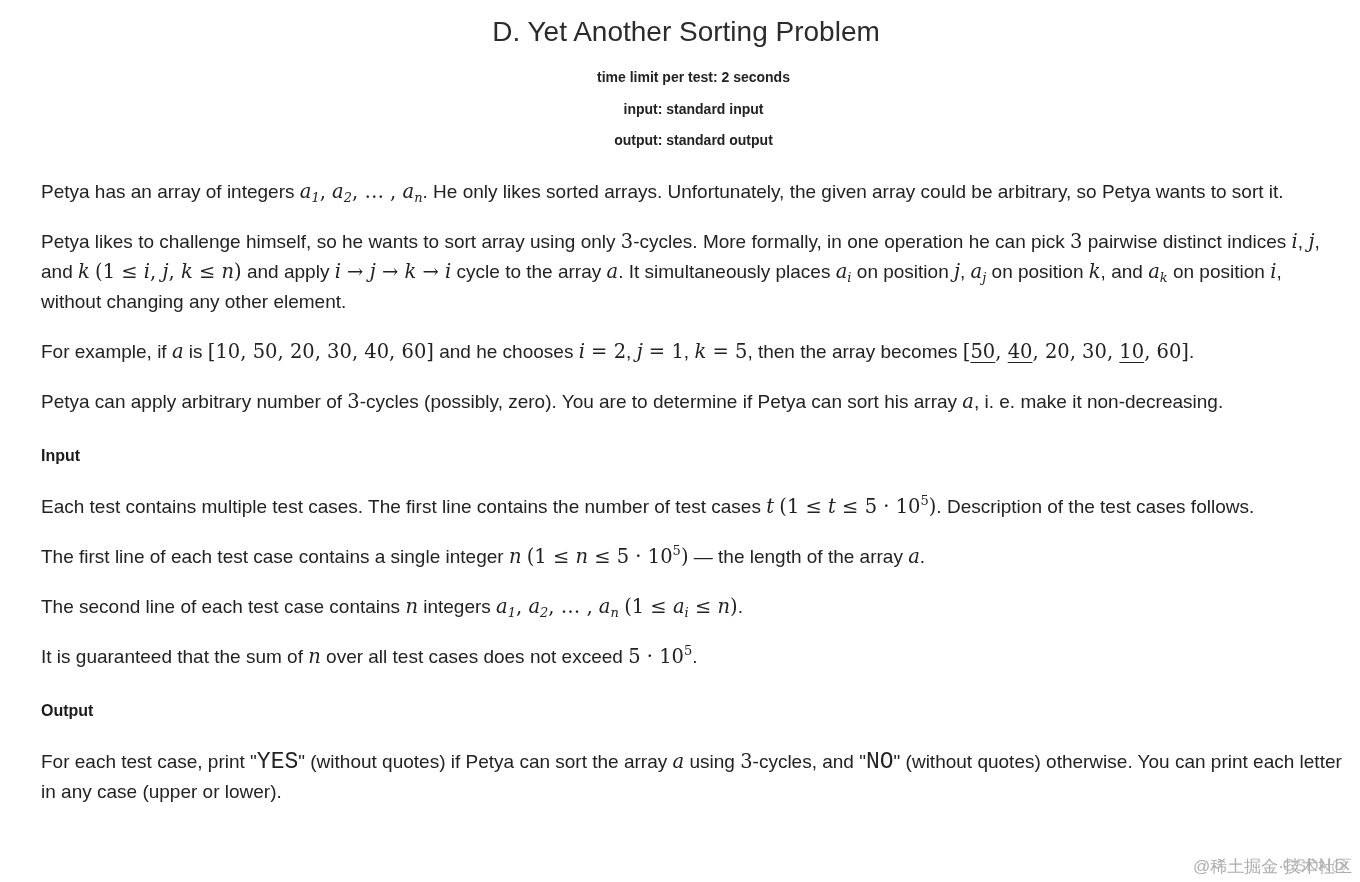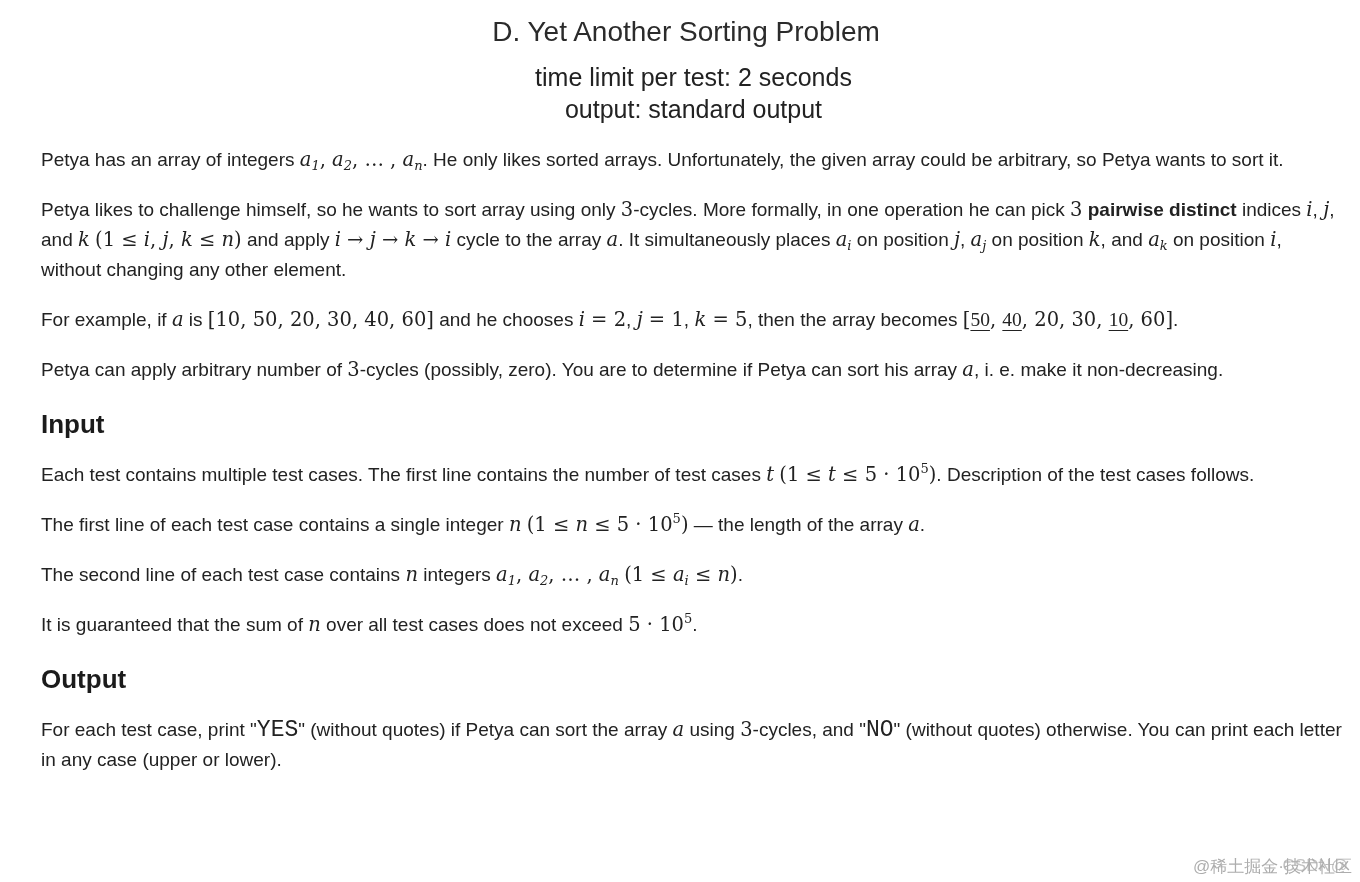--- a/index.html
+++ b/index.html
@@ -18,53 +18,54 @@
     font-size:28px;
     font-weight:400;
     color:#2b2b2b;
     margin:4px 15px 0 0;
     line-height:36px;
   }
 
   .limits {
     margin-top:12px;
     text-align:center;
-    font-size:25px;
+    font-size:14px;
     line-height:31.5px;
     color:#222222;
+    font-weight:bold;
   }
 
   .statement { margin-top:6px; }
 
   .para {
     font-size:19px;
     line-height:30px;
     margin:20px 0;
     color:#222222;
   }
 
   .section-title {
-    font-size:26px;
+    font-size:16px;
     font-weight:700;
     color:#1b1b1b;
     margin-top:26px;
     line-height:26px;
   }
   .section-title + .para { margin-top:23px; }
 
   
   .t  { }
-  .b  { font-weight:700;text-align:center; }
+  .b  { font-weight:400;text-align:center; }
   .tt { font-family:Liberation Mono, monospace; font-size:23px; }
   .mi, .mn, .mu, sup.mn {
     font-family:"DejaVu Serif", serif;
     font-size:19.5px;
   }
   .mi { font-style:italic; }
-  .mu { text-decoration:underline; text-underline-offset:4px;font-family:Liberation Serif, serif; }
+  .mu { text-decoration:underline; text-underline-offset:4px; }
   .para sub {
     font-family:"DejaVu Serif", serif;
     font-style:italic;
     font-size:13px;
     line-height:0;
     vertical-align:-4px;
   }
   .para sup.mn {
     font-size:13px;
     line-height:0;
@@ -91,20 +92,21 @@
     color:#adadad;
   }
 </style>
 </head>
 <body>
 
 <div class="page">
   <div class="title">D. Yet Another Sorting Problem</div>
   <div class="limits">
       <div>time limit per test: 2 seconds</div>
+      <div>input: standard input</div>
       <div>output: standard output</div>
     </div>
   <div class="statement">
       <p class="para"><span class="t">Petya has an array of integers </span><span class="mi">a<sub>1</sub></span><span class="mn">, </span><span class="mi">a<sub>2</sub></span><span class="mn">, … , </span><span class="mi">a<sub>n</sub></span><span class="t">. He only likes sorted arrays. Unfortunately, the given array could be arbitrary, so Petya wants to sort it.</span></p>
       <p class="para"><span class="t">Petya likes to challenge himself, so he wants to sort array using only </span><span class="mn">3</span><span class="t">-cycles. More formally, in one operation he can pick </span><span class="mn">3</span><span class="t"> </span><span class="b">pairwise distinct</span><span class="t"> indices </span><span class="mi">i</span><span class="t">, </span><span class="mi">j</span><span class="t">, and </span><span class="mi">k</span><span class="t"> </span><span class="mn">(1 ≤ </span><span class="mi">i</span><span class="mn">, </span><span class="mi">j</span><span class="mn">, </span><span class="mi">k</span><span class="mn"> ≤ </span><span class="mi">n</span><span class="mn">)</span><span class="t"> and apply </span><span class="mi">i</span><span class="mn"> → </span><span class="mi">j</span><span class="mn"> → </span><span class="mi">k</span><span class="mn"> → </span><span class="mi">i</span><span class="t"> cycle to the array </span><span class="mi">a</span><span class="t">. It simultaneously places </span><span class="mi">a<sub>i</sub></span><span class="t"> on position </span><span class="mi">j</span><span class="t">, </span><span class="mi">a<sub>j</sub></span><span class="t"> on position </span><span class="mi">k</span><span class="t">, and </span><span class="mi">a<sub>k</sub></span><span class="t"> on position </span><span class="mi">i</span><span class="t">, without changing any other element.</span></p>
       <p class="para"><span class="t">For example, if </span><span class="mi">a</span><span class="t"> is </span><span class="mn">[10, 50, 20, 30, 40, 60]</span><span class="t"> and he chooses </span><span class="mi">i</span><span class="mn"> = 2</span><span class="t">, </span><span class="mi">j</span><span class="mn"> = 1</span><span class="t">, </span><span class="mi">k</span><span class="mn"> = 5</span><span class="t">, then the array becomes </span><span class="mn">[</span><span class="mu">50</span><span class="mn">, </span><span class="mu">40</span><span class="mn">, 20, 30, </span><span class="mu">10</span><span class="mn">, 60]</span><span class="t">.</span></p>
       <p class="para"><span class="t">Petya can apply arbitrary number of </span><span class="mn">3</span><span class="t">-cycles (possibly, zero). You are to determine if Petya can sort his array </span><span class="mi">a</span><span class="t">, i. e. make it non-decreasing.</span></p>
       <div class="section-title">Input</div>
       <p class="para"><span class="t">Each test contains multiple test cases. The first line contains the number of test cases </span><span class="mi">t</span><span class="t"> </span><span class="mn">(1 ≤ </span><span class="mi">t</span><span class="mn"> ≤ 5 · 10</span><sup class="mn">5</sup><span class="mn">)</span><span class="t">. Description of the test cases follows.</span></p>
       <p class="para"><span class="t">The first line of each test case contains a single integer </span><span class="mi">n</span><span class="t"> </span><span class="mn">(1 ≤ </span><span class="mi">n</span><span class="mn"> ≤ 5 · 10</span><sup class="mn">5</sup><span class="mn">)</span><span class="t"> — the length of the array </span><span class="mi">a</span><span class="t">.</span></p>

